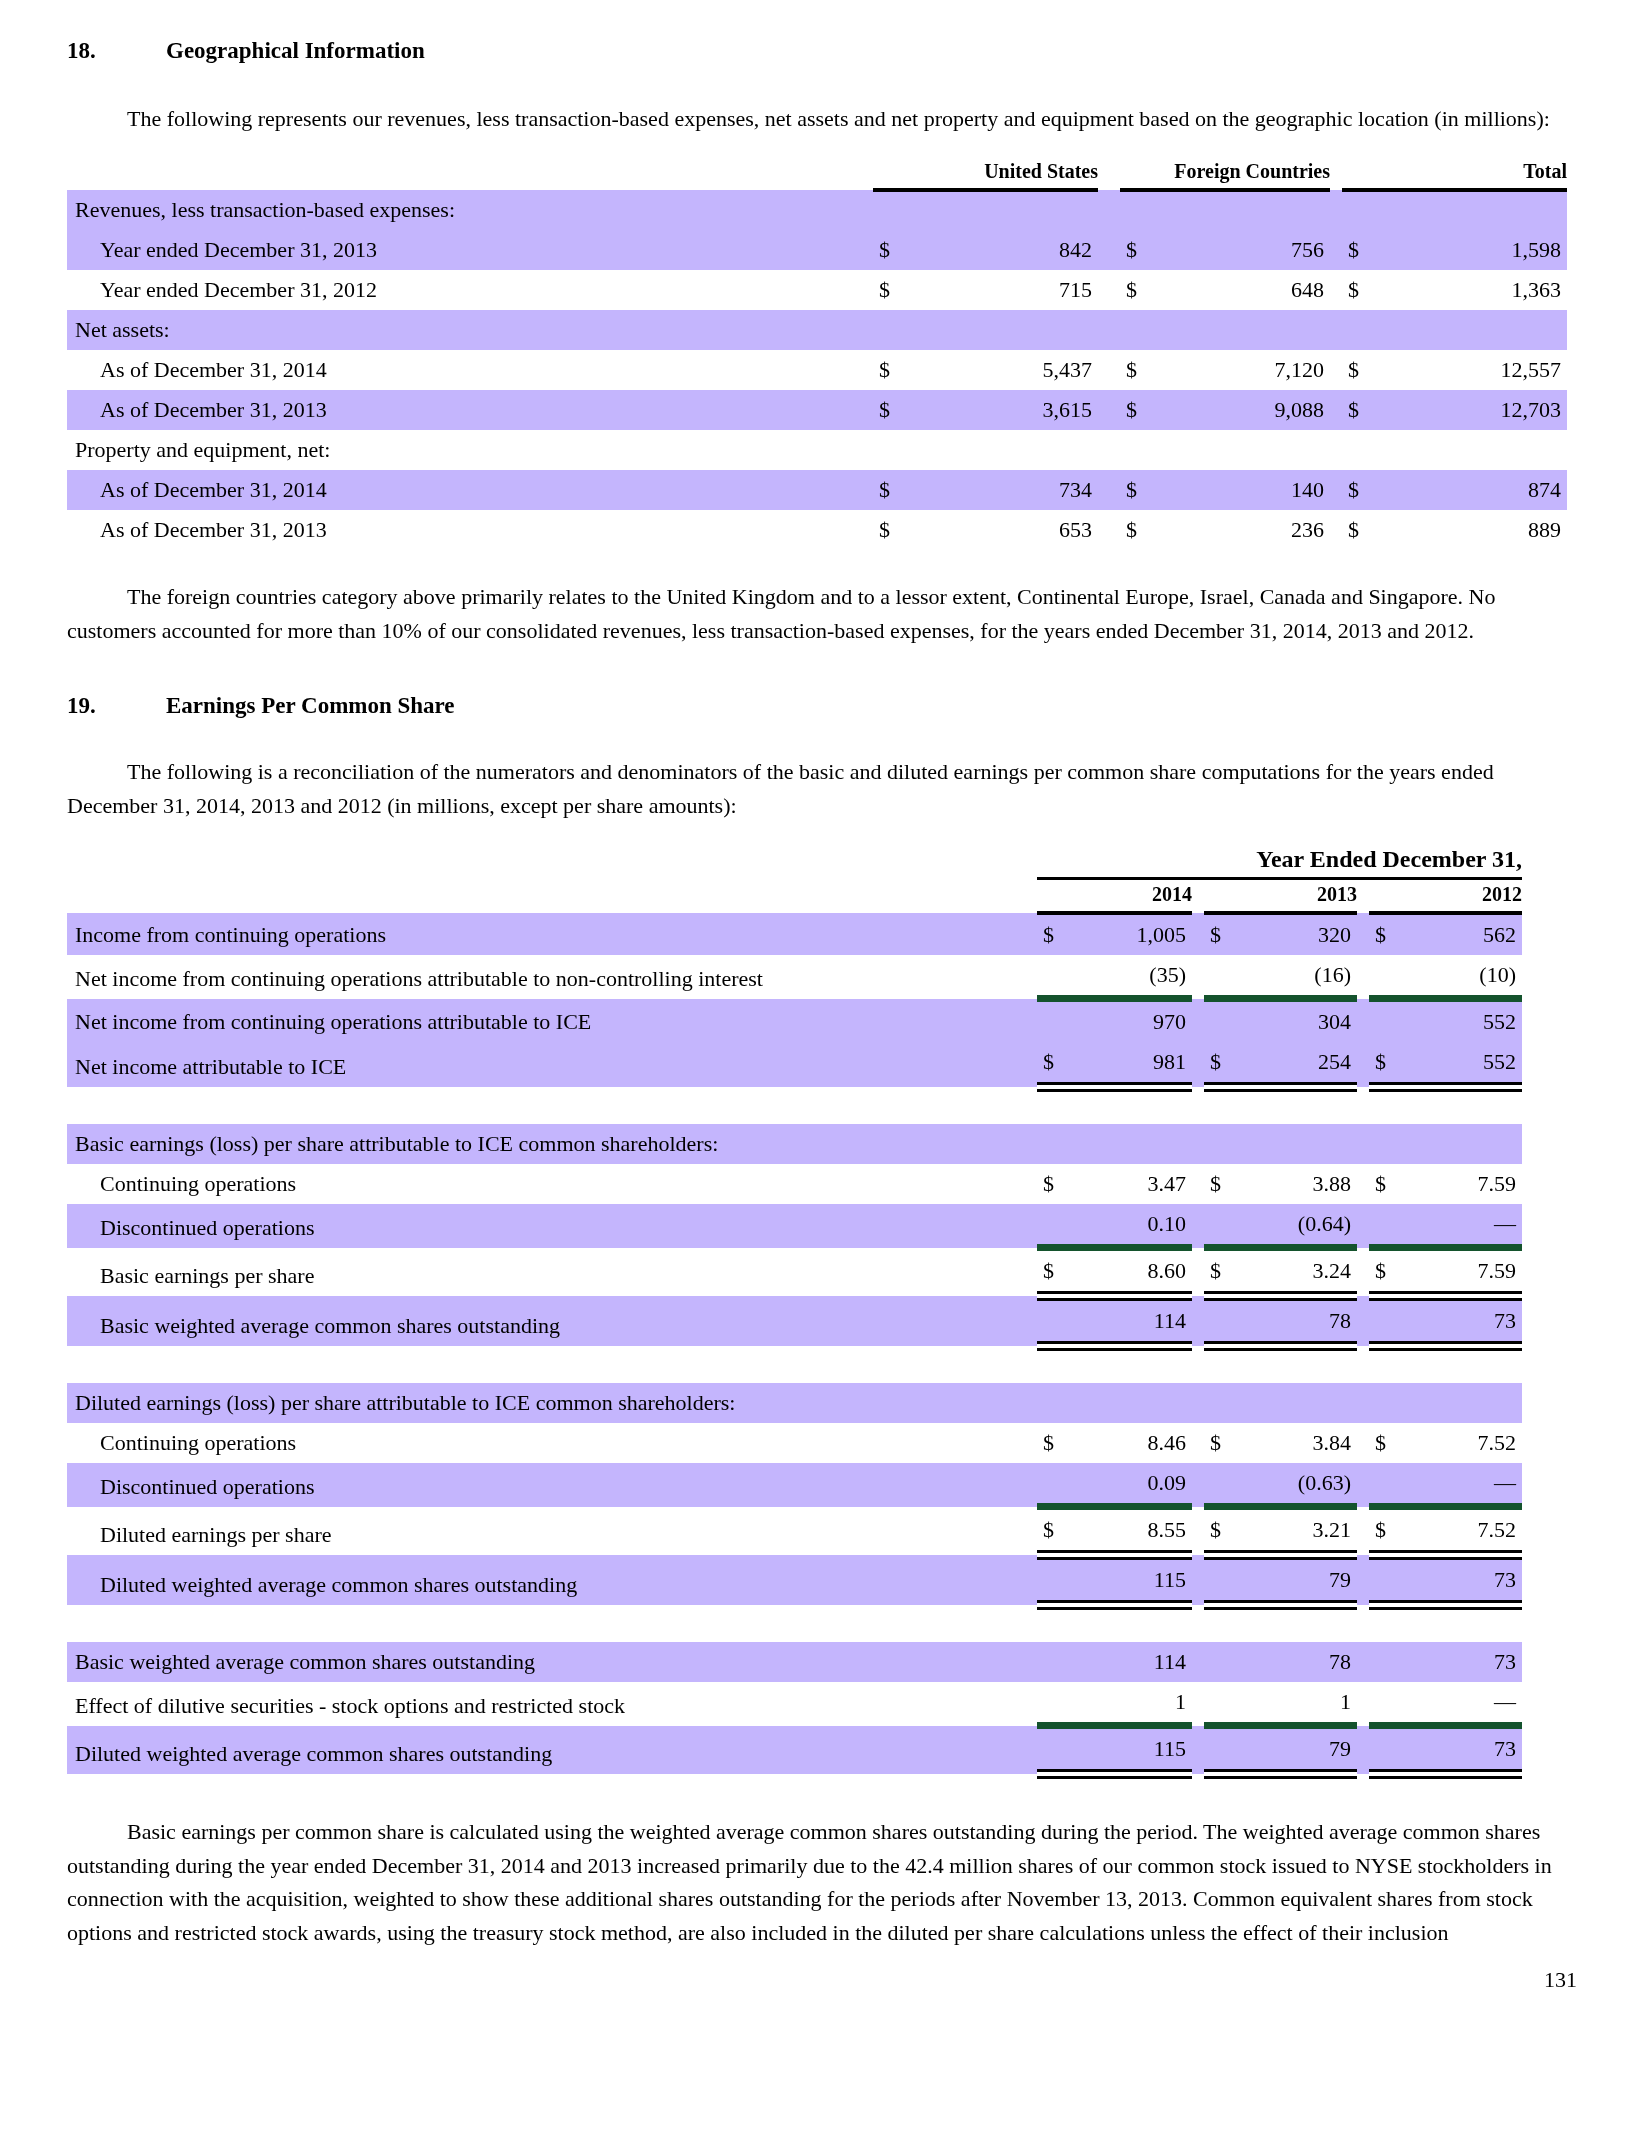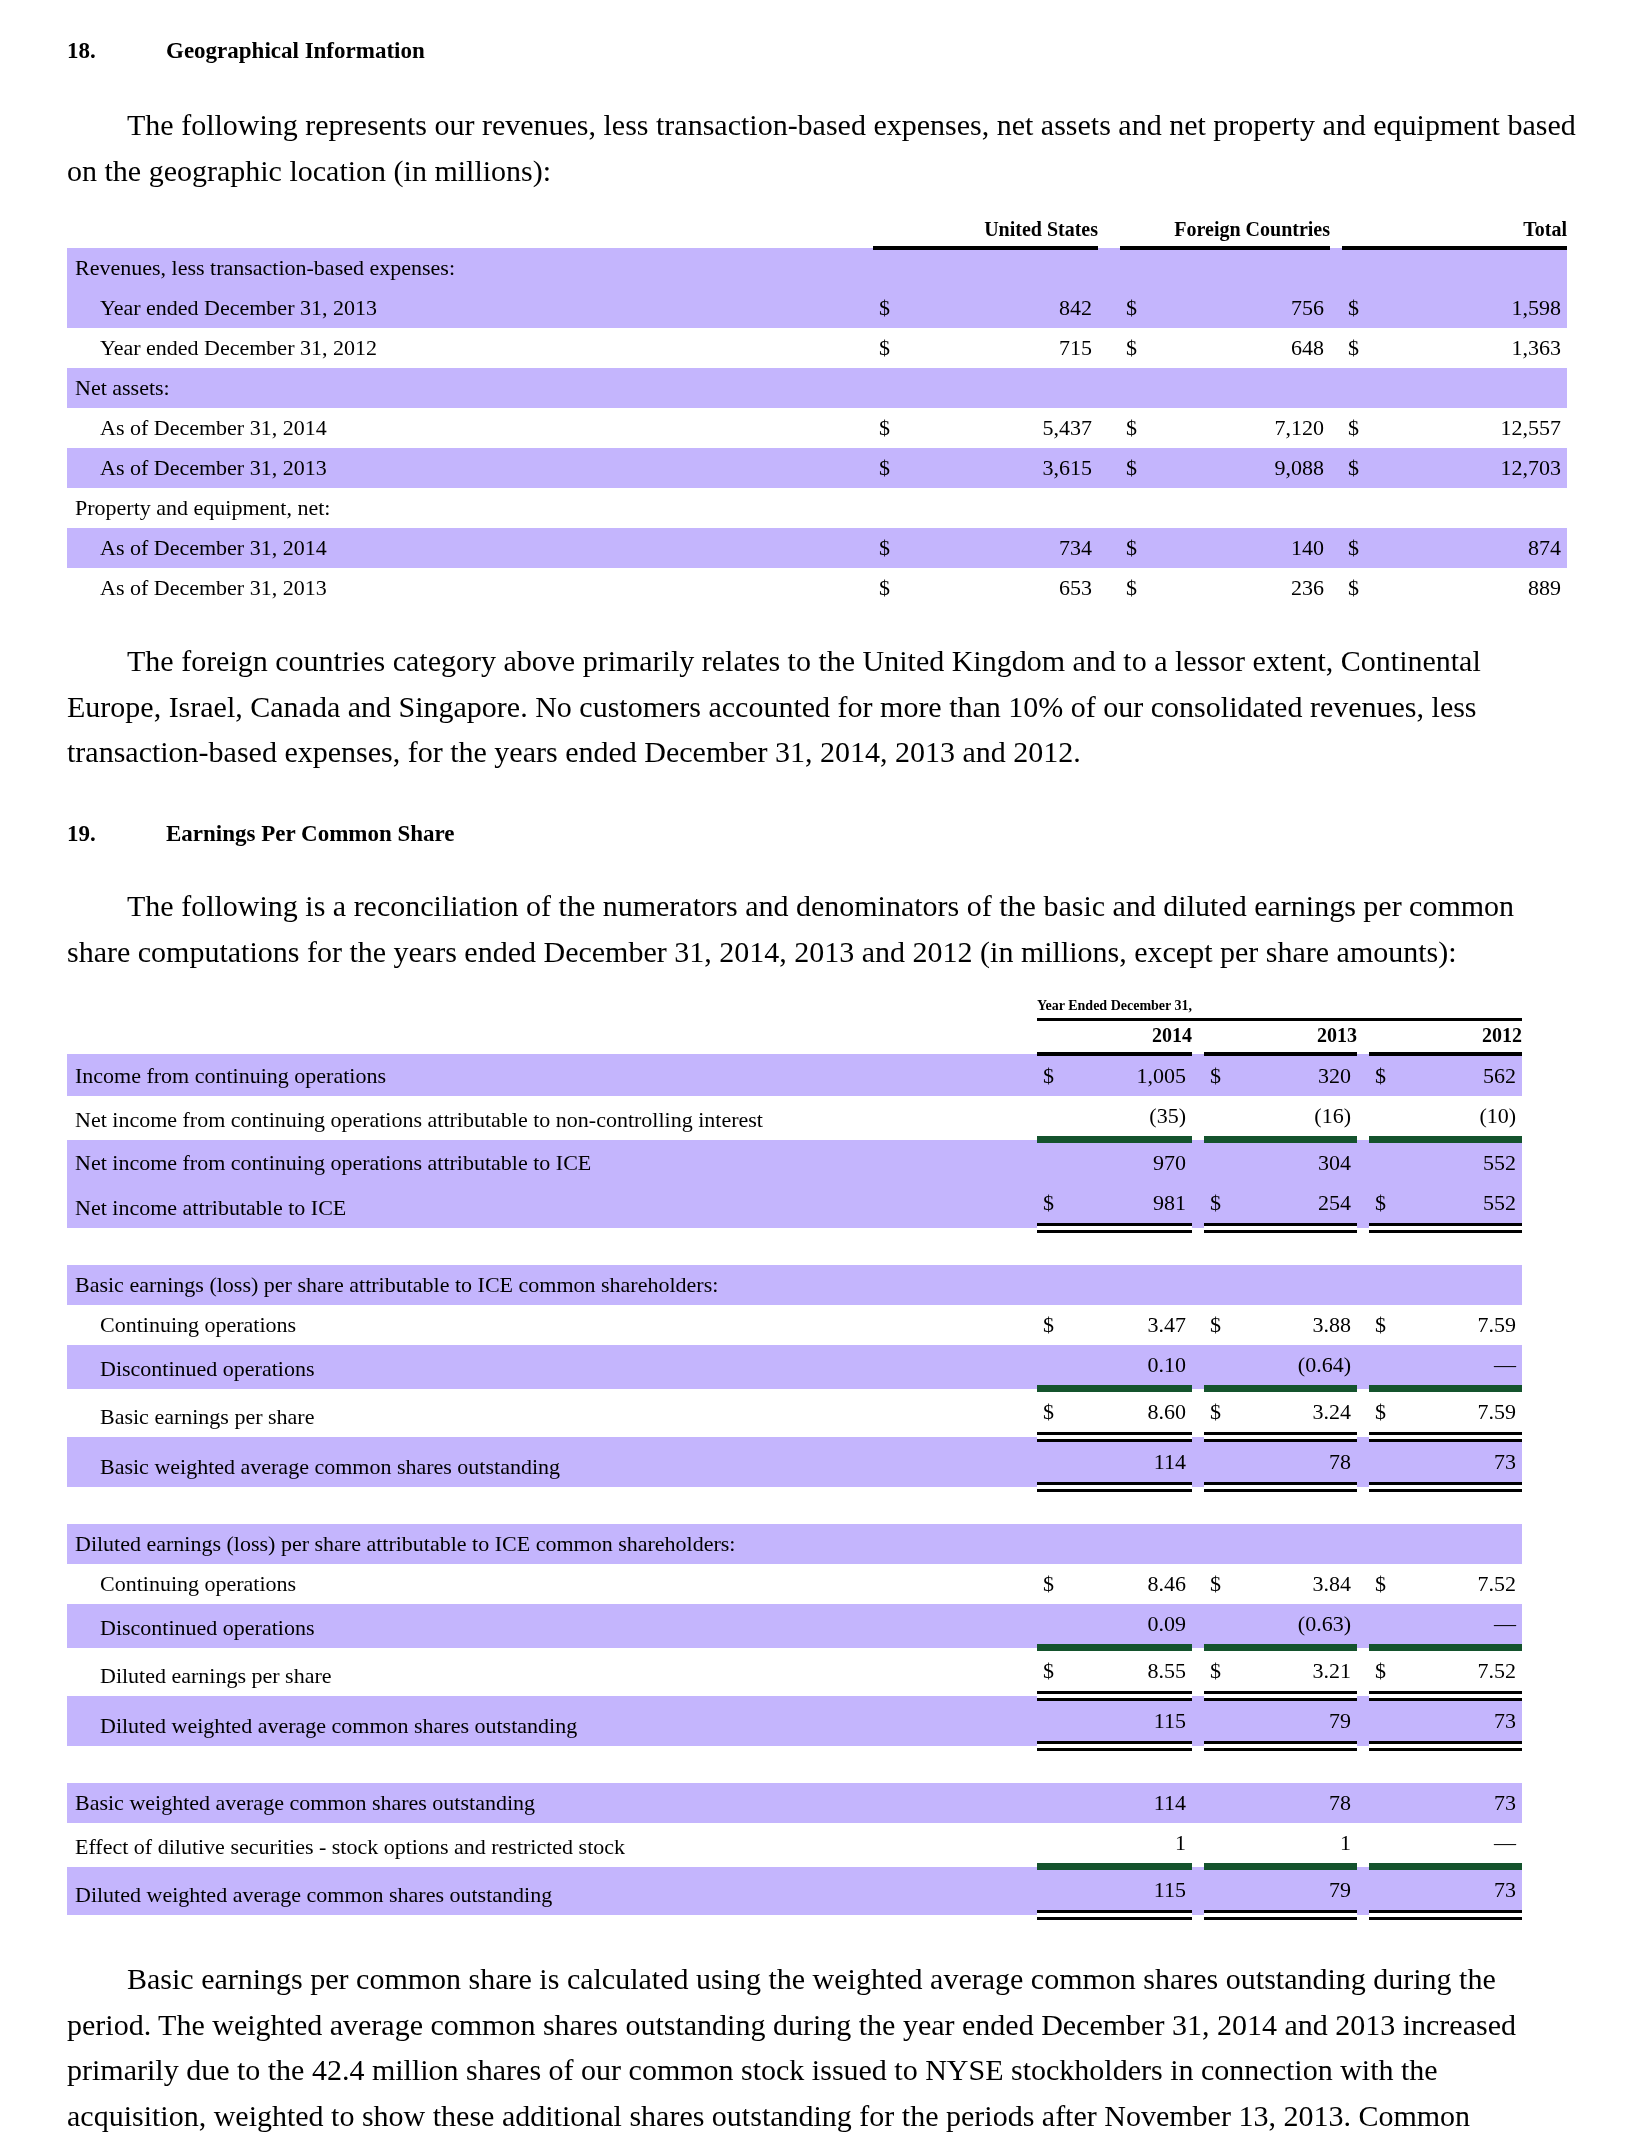--- a/index.html
+++ b/index.html
@@ -14,21 +14,21 @@
     width:1650px;height:2150px;
     padding:38px 73px 0 67px;
     position:relative;
     overflow:hidden;
   }
   
   .sec-heading{font-size:23px;font-weight:bold;margin:0 0 0 0;}
   .sec-num{display:inline-block;width:99px;}
   
   .body-par{
-    font-size:30px;line-height:1.52;
+    font-size:22px;line-height:1.52;
     margin:0;text-align:left;
     text-indent:60px;
   }
   
   table.fin{
     border-collapse:collapse;
     table-layout:fixed;
     font-size:22px;
   }
   table.t1{width:1500px;}
@@ -43,21 +43,21 @@
   td.ru{border-bottom:7px solid #14532d;}
   td.rd{border-bottom:10px double #000;}
   td.gaprow{height:30px;background:#fff;}
   
   td.group-head{
     text-align:right;font-weight:bold;font-size:20px;
     border-bottom:4px solid #000;
     padding:3px 0 5px 0;
   }
   td.span-head{
-    text-align:left;font-weight:bold;font-size:14px;
+    text-align:right;font-weight:bold;font-size:24px;
     border-bottom:3px solid #000;
     padding:2px 0 4px 0;
   }
   td.head-empty{border:none;}
   
   .mt-h18{margin-top:0;}
   .par-intro18{margin-top:38px;}
   .tbl1{margin-top:22px;}
   .par-foot18{margin-top:30px;}
   .h19{margin-top:46px;}

